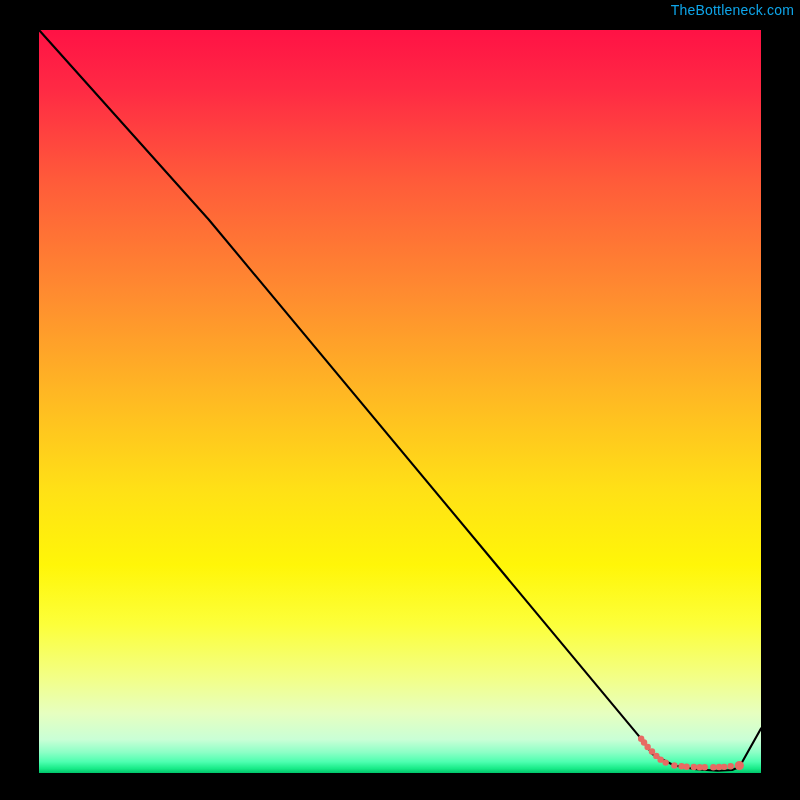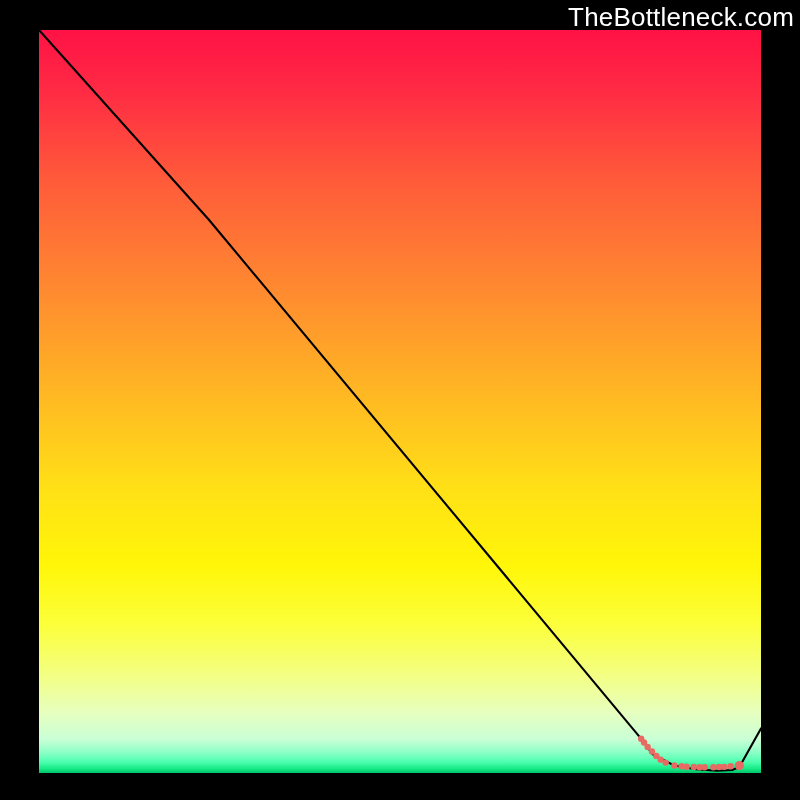--- a/index.html
+++ b/index.html
@@ -14,22 +14,22 @@
   .container {
     position: relative;
     width: 800px;
     height: 800px;
     background: #000;
   }
   .attribution {
     position: absolute;
     top: 2px;
     right: 6px;
-    color: #ffffff;
-    font-size: 26px;
+    color: #0ea5e9;
+    font-size: 14px;
     font-weight: 500;
     letter-spacing: 0.2px;
   }
   svg.plot {
     position: absolute;
     top: 0;
     left: 0;
   }
 </style>
 </head>

